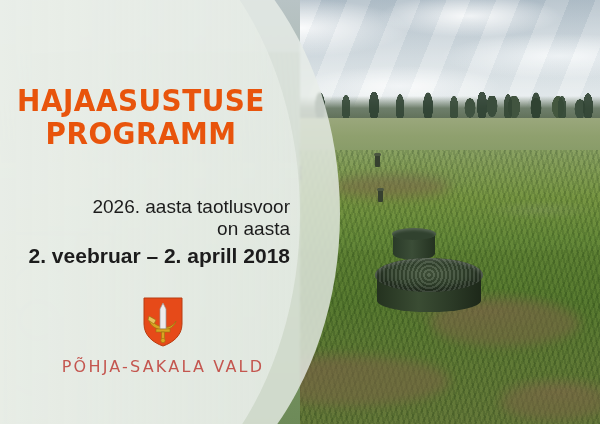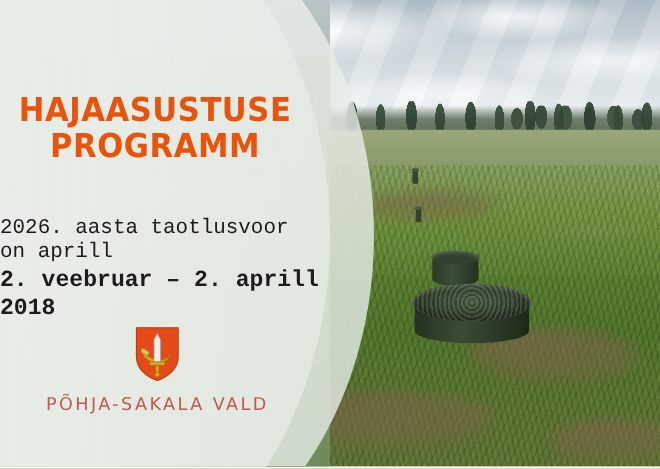--- a/index.html
+++ b/index.html
@@ -260,38 +260,39 @@
     transform: scaleX(.93);
     transform-origin: center;
   }
   .headline .l1 { display: block; }
   .headline .l2 { display: block; }
 
   .body-text {
     position: absolute;
     left: 0; top: 196px;
     width: 290px;
-    text-align: left;
+    text-align: right;
     color: #1c1c1c;
-    font-family: Liberation Mono, monospace;
+    font-family: Liberation Sans, sans-serif;
     font-size: 19px;
     line-height: 1.18;
   }
   .body-text .strong {
     display: block;
     font-weight: 700;
     font-size: 21px;
     margin-top: 3px;
   }
 
   .logo {
     position: absolute;
     left: 0; top: 296px;
     width: 286px;
     text-align: center;
+    padding-left: 20px;
   }
   .crest {
     display: inline-block;
     position: relative;
     width: 42px; height: 52px;
   }
   .crest svg { display:block; }
   .logo-name {
     margin-top: 5px;
     color: #C4564F;
@@ -352,21 +353,21 @@
 
   <div class="content">
 
     <div class="headline">
       <span class="l1">HAJAASUSTUSE</span>
       <span class="l2">PROGRAMM</span>
     </div>
 
     <div class="body-text">
       <span>2026. aasta taotlusvoor</span><br>
-      <span>on aprill</span>
+      <span>on aasta</span>
       <span class="strong">2. veebruar – 2. aprill 2018</span>
     </div>
 
     <div class="logo">
       <span class="crest">
         <svg width="42" height="52" viewBox="0 0 42 52" xmlns="http://www.w3.org/2000/svg">
           <path d="M2 2 H40 V28 C40 40 30 47 21 50 C12 47 2 40 2 28 Z" fill="#E64A19" stroke="#b83d12" stroke-width="1"></path>
 
           <path d="M8 22 C6 26 10 31 16 33 C24 36 32 32 34 25 C31 31 23 33 17 30 C12 28 9 25 11 22 Z" fill="#D9A521" stroke="#9c7413" stroke-width=".7"></path>
           <path d="M7 20 L14 24 L12 28 L6 24 Z" fill="#E8C25C" stroke="#9c7413" stroke-width=".7"></path>

